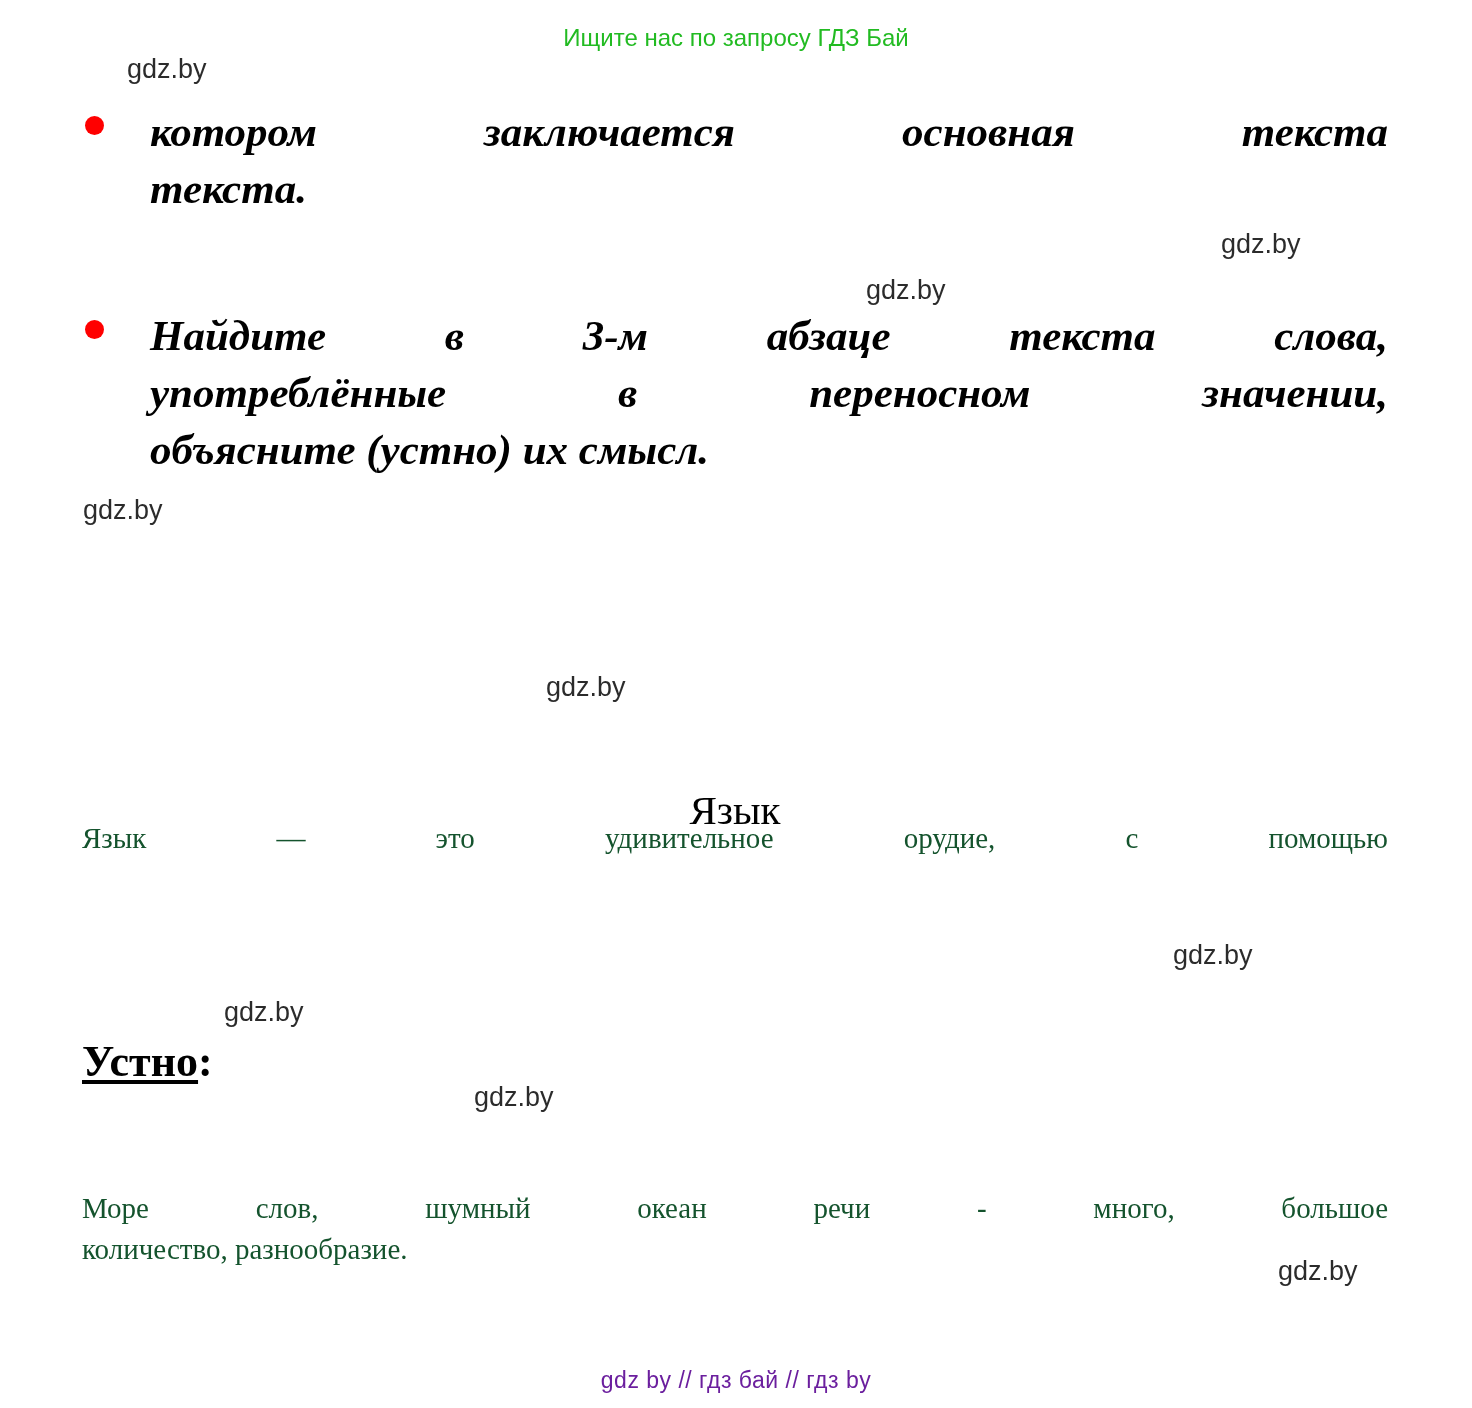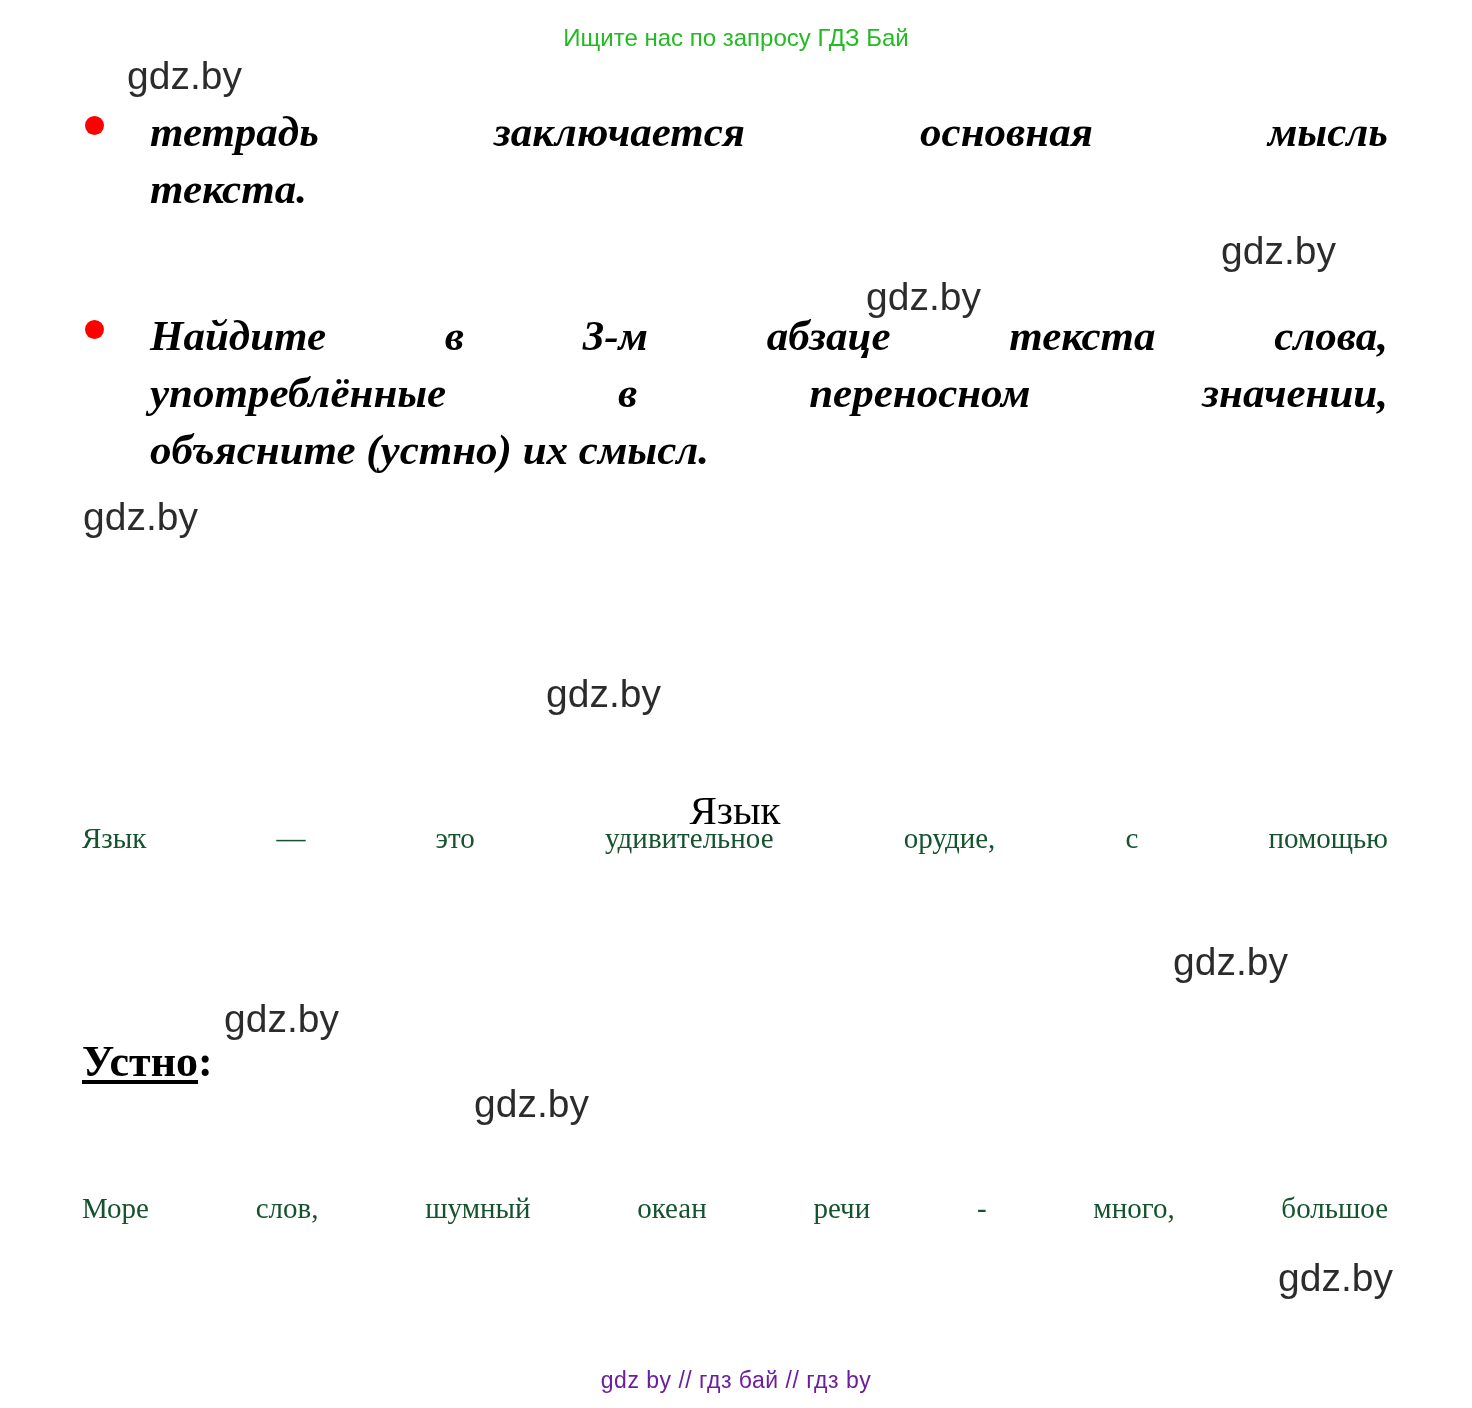--- a/index.html
+++ b/index.html
@@ -29,21 +29,21 @@
     font-size: 24px;
     color: #22bb22;
     white-space: nowrap;
     margin-top: 21px;
   }
 
   
   .watermark {
     position: absolute;
     font-family: "Liberation Sans", "DejaVu Sans", sans-serif;
-    font-size: 39px;
+    font-size: 27px;
     color: #1a1a1a;
     opacity: 0.92;
     white-space: nowrap;
     letter-spacing: 0px;
     z-index: 1;
   }
 
   
   #content {
     position: absolute;
@@ -156,21 +156,21 @@
   <div class="watermark" style="left:224px; top:997px;">gdz.by</div>
   <div class="watermark" style="left:474px; top:1082px;">gdz.by</div>
   <div class="watermark" style="left:1278px; top:1256px;">gdz.by</div>
 </div>
 
 <div id="content">
 
   <div class="bullet-row" style="top:104px;">
     <span class="bullet-dot"></span>
     <div class="bullet-text">
-      <span class="just-line">тетрадь  заключается  основная  мысль</span>
+      <span class="just-line">котором  заключается  основная  текста</span>
       <span class="last-line">текста.</span>
     </div>
   </div>
 
   <div class="bullet-row" style="top:308px;">
     <span class="bullet-dot"></span>
     <div class="bullet-text">
       <span class="just-line">Найдите  в  3-м  абзаце  текста  слова,</span>
       <span class="just-line">употреблённые  в  переносном  значении,</span>
       <span class="last-line">объясните (устно) их смысл.</span>
@@ -185,17 +185,18 @@
   <div class="para" style="top:818px;">
     <span class="just-line">Язык  —  это  удивительное  орудие,  с  помощью</span>
   </div>
 
   <div class="heading-underlined" style="left:82px; top:1038px;">
     <span class="u">Устно</span><span class="nou">:</span>
   </div>
 
   <div class="para" style="top:1188px;">
     <span class="just-line">Море слов, шумный океан речи - много, большое</span>
+    <span class="last-line">количество, разнообразие.</span>
   </div>
 
 </div>
 
 <div id="footer">gdz by  //  гдз бай  //  гдз by</div>
 
 </body></html>

